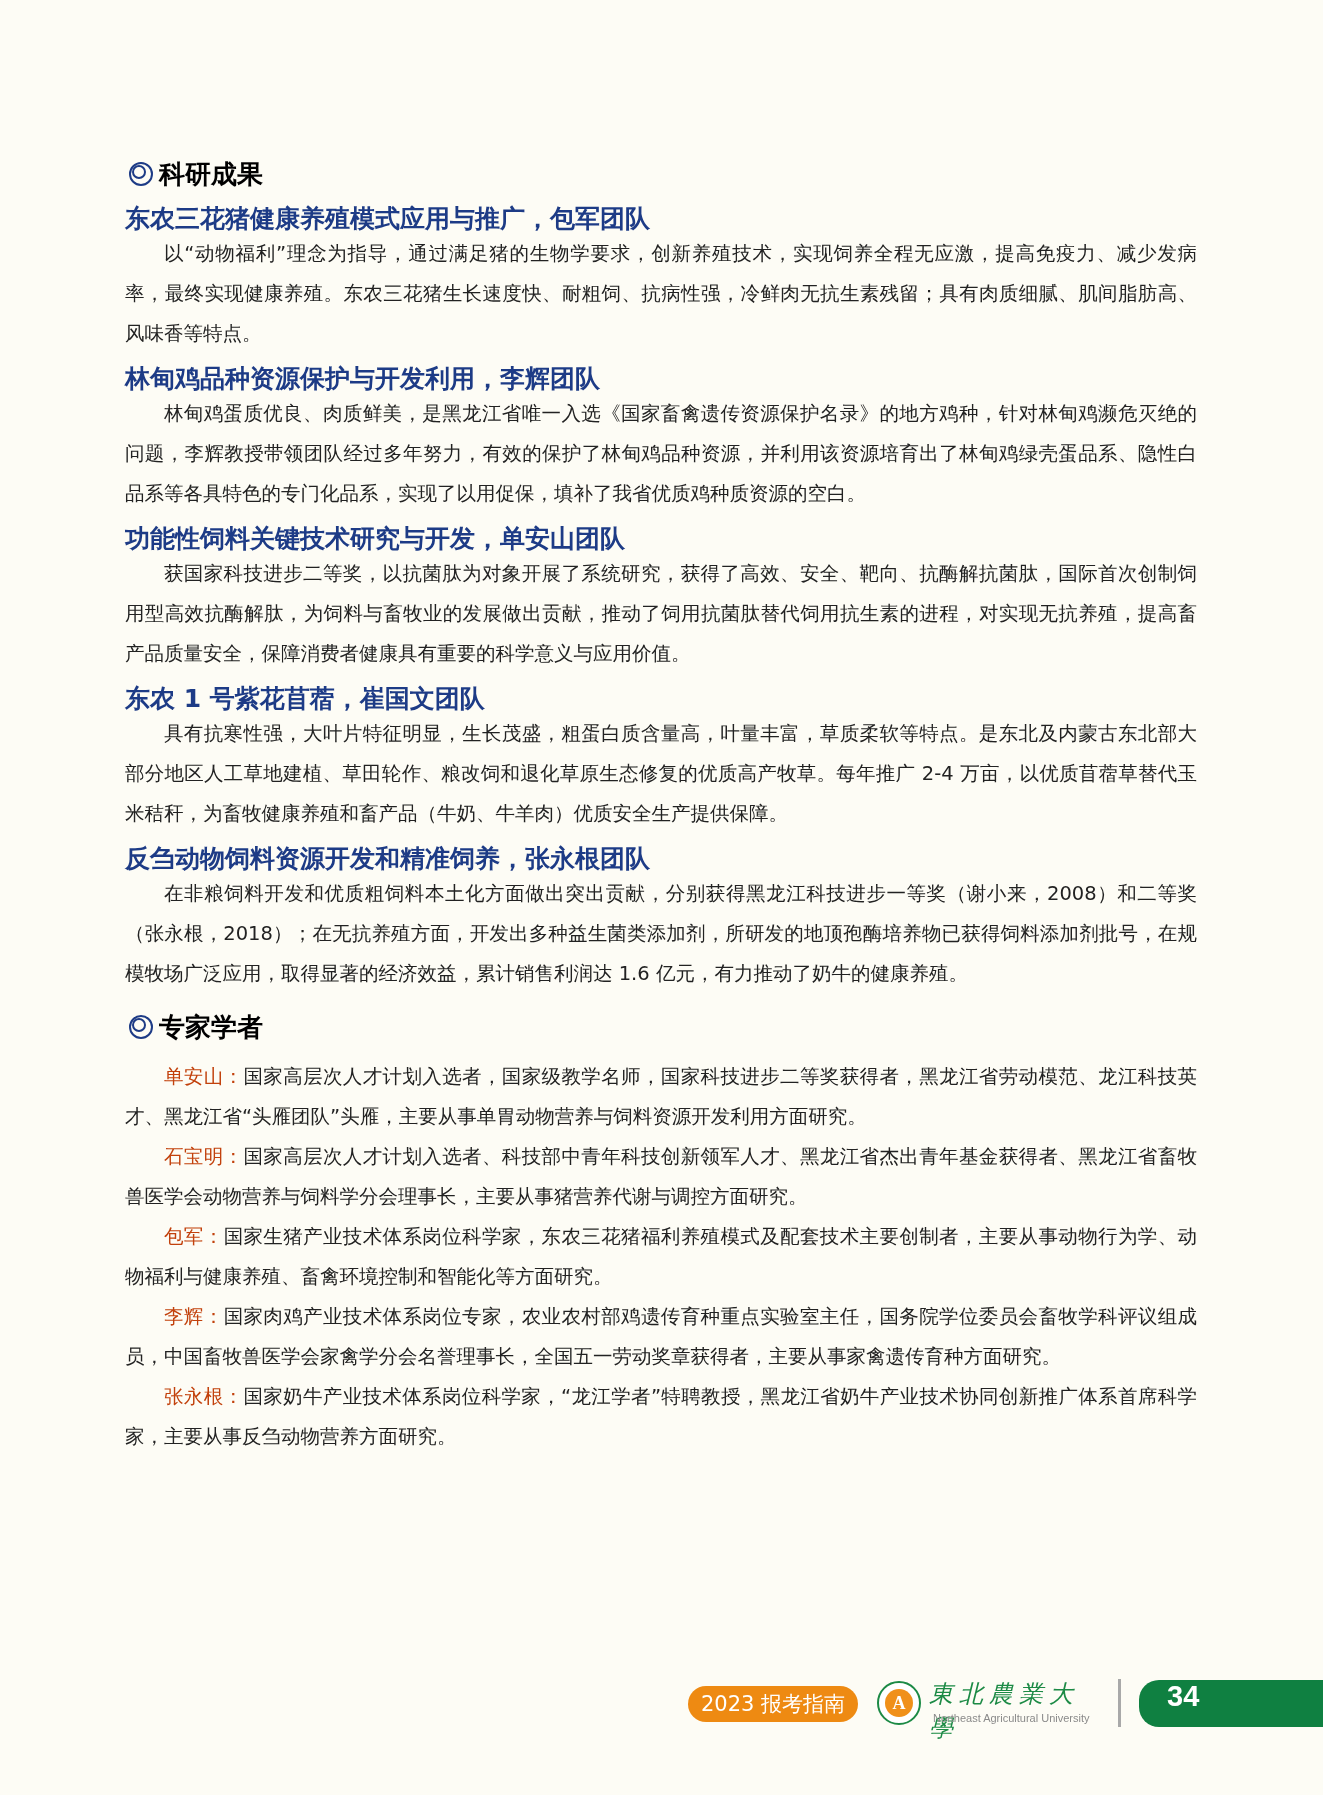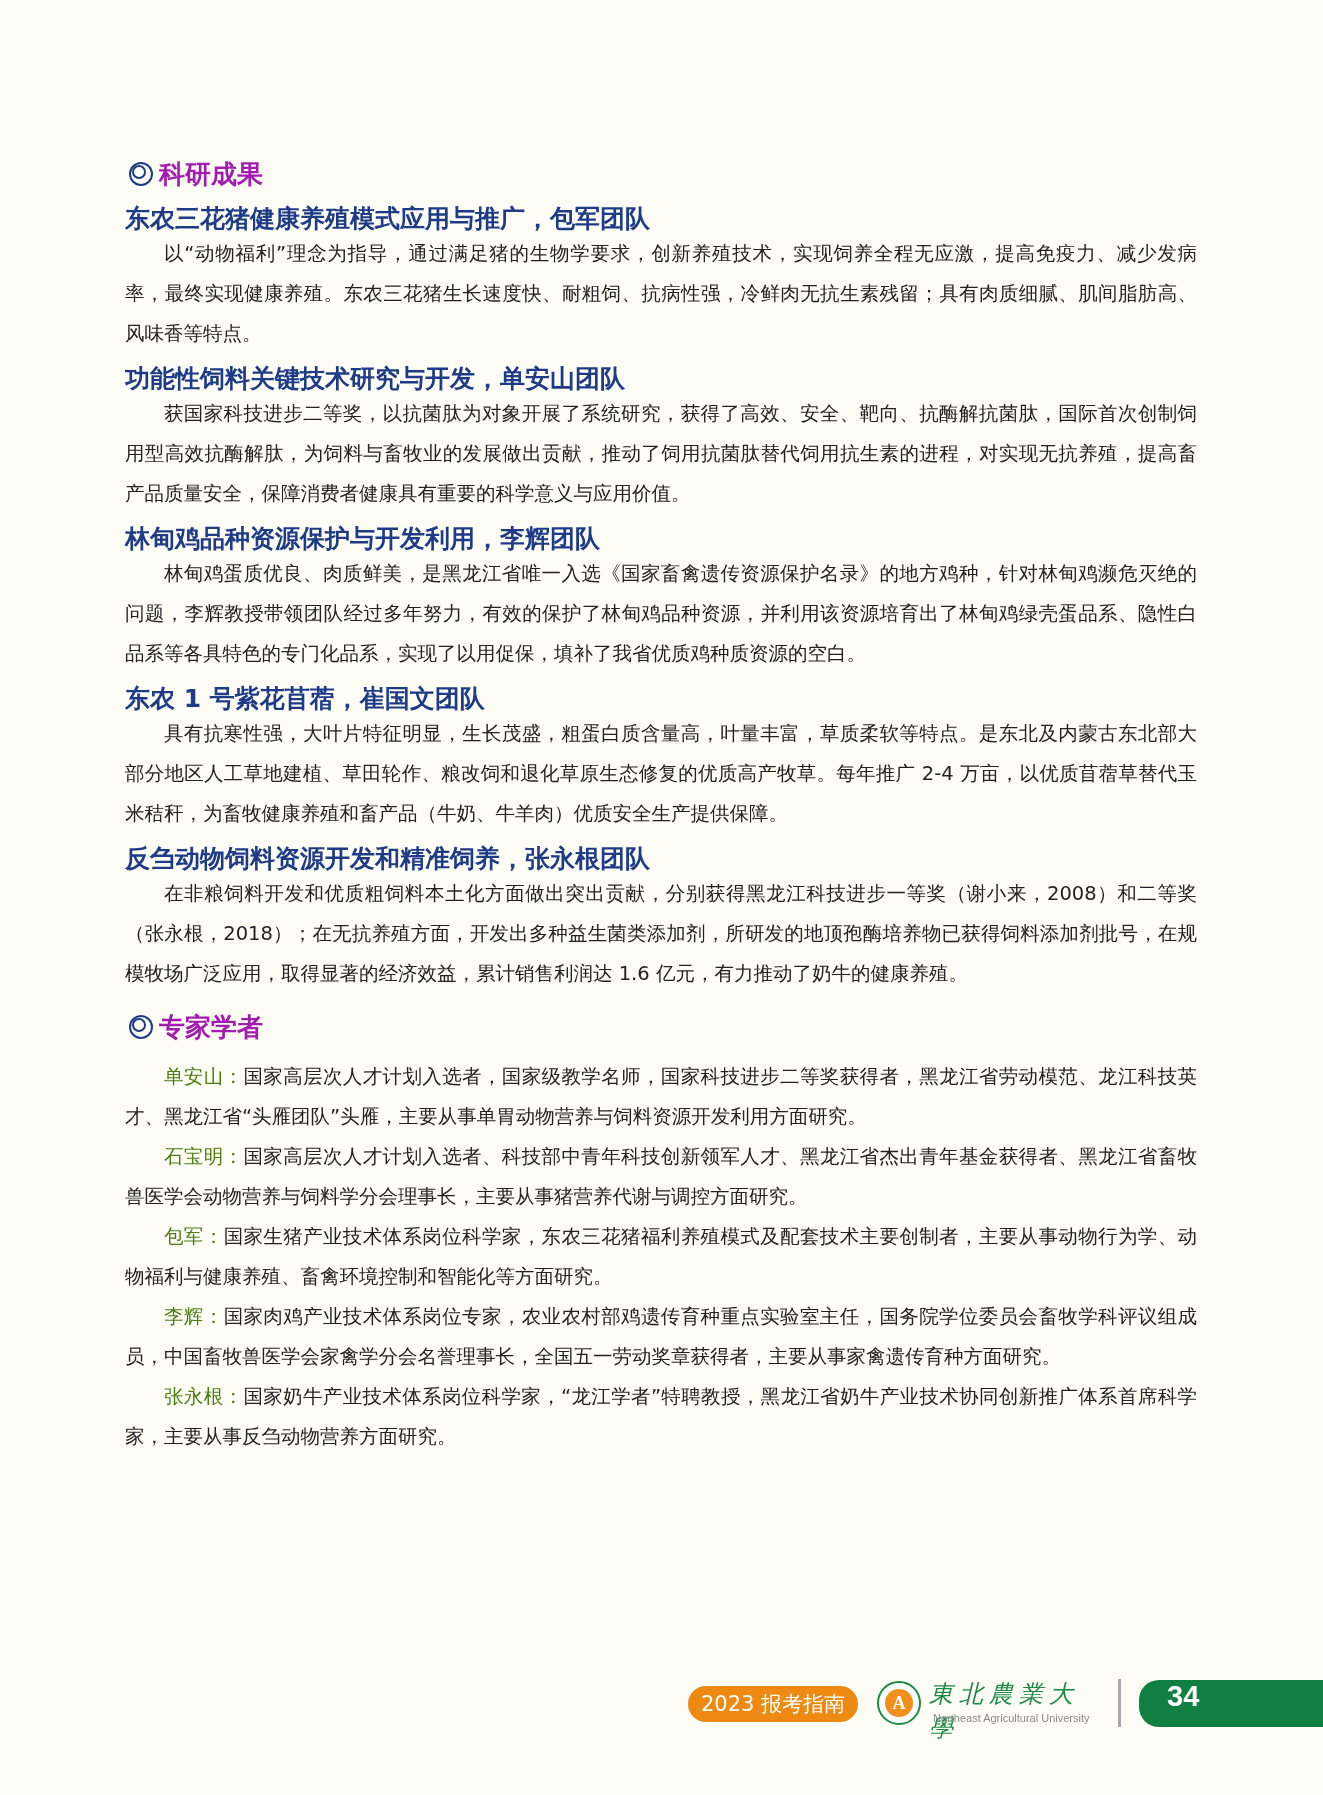--- a/index.html
+++ b/index.html
@@ -12,21 +12,21 @@
     color: #222;
   }
   .content {
     position: absolute;
     left: 125px; top: 152px;
     width: 1072px;
   }
   .section-title {
     font-size: 26px;
     font-weight: bold;
-    color: #a21caf;
+    color: #000000;
     margin: 0 0 8px 4px;
     line-height: 44px;
     display: flex; align-items: center; text-align: center;
   }
   .section-title .ring {
     display: inline-block;
     width: 20px; height: 20px;
     border: 2px solid #1d3b86;
     border-radius: 50%;
     position: relative;
@@ -47,21 +47,21 @@
     margin: 0;
   }
   .para {
     font-size: 19.5px;
     line-height: 40px;
     text-indent: 2em;
     margin: 0 0 10px 0;
     text-align: justify;
   }
   .item { margin-bottom: 4px; }
-  .expert-name { color: #4d7c0f; }
+  .expert-name { color: #c2410c; }
   .experts-section { margin-top: 11px; }
   .experts-section .para { margin-bottom: 0; }
 
   
   .footer-pill {
     position: absolute;
     left: 688px; top: 1686px;
     width: 170px; height: 36px;
     border-radius: 18px;
     background: #ee8a12;
@@ -134,26 +134,26 @@
     <h2 class="section-title">
       <span class="ring"></span>
       <span>科研成果</span>
     </h2>
 
     <div class="item">
       <p class="item-title">东农三花猪健康养殖模式应用与推广，包军团队</p>
       <p class="para">以“动物福利”理念为指导，通过满足猪的生物学要求，创新养殖技术，实现饲养全程无应激，提高免疫力、减少发病率，最终实现健康养殖。东农三花猪生长速度快、耐粗饲、抗病性强，冷鲜肉无抗生素残留；具有肉质细腻、肌间脂肪高、风味香等特点。</p>
     </div>
     <div class="item">
+      <p class="item-title">林甸鸡品种资源保护与开发利用，李辉团队</p>
+      <p class="para">林甸鸡蛋质优良、肉质鲜美，是黑龙江省唯一入选《国家畜禽遗传资源保护名录》的地方鸡种，针对林甸鸡濒危灭绝的问题，李辉教授带领团队经过多年努力，有效的保护了林甸鸡品种资源，并利用该资源培育出了林甸鸡绿壳蛋品系、隐性白品系等各具特色的专门化品系，实现了以用促保，填补了我省优质鸡种质资源的空白。</p>
+    </div>
+    <div class="item">
       <p class="item-title">功能性饲料关键技术研究与开发，单安山团队</p>
       <p class="para">获国家科技进步二等奖，以抗菌肽为对象开展了系统研究，获得了高效、安全、靶向、抗酶解抗菌肽，国际首次创制饲用型高效抗酶解肽，为饲料与畜牧业的发展做出贡献，推动了饲用抗菌肽替代饲用抗生素的进程，对实现无抗养殖，提高畜产品质量安全，保障消费者健康具有重要的科学意义与应用价值。</p>
-    </div>
-    <div class="item">
-      <p class="item-title">林甸鸡品种资源保护与开发利用，李辉团队</p>
-      <p class="para">林甸鸡蛋质优良、肉质鲜美，是黑龙江省唯一入选《国家畜禽遗传资源保护名录》的地方鸡种，针对林甸鸡濒危灭绝的问题，李辉教授带领团队经过多年努力，有效的保护了林甸鸡品种资源，并利用该资源培育出了林甸鸡绿壳蛋品系、隐性白品系等各具特色的专门化品系，实现了以用促保，填补了我省优质鸡种质资源的空白。</p>
     </div>
     <div class="item">
       <p class="item-title">东农 1 号紫花苜蓿，崔国文团队</p>
       <p class="para">具有抗寒性强，大叶片特征明显，生长茂盛，粗蛋白质含量高，叶量丰富，草质柔软等特点。是东北及内蒙古东北部大部分地区人工草地建植、草田轮作、粮改饲和退化草原生态修复的优质高产牧草。每年推广 2-4 万亩，以优质苜蓿草替代玉米秸秆，为畜牧健康养殖和畜产品（牛奶、牛羊肉）优质安全生产提供保障。</p>
     </div>
     <div class="item">
       <p class="item-title">反刍动物饲料资源开发和精准饲养，张永根团队</p>
       <p class="para">在非粮饲料开发和优质粗饲料本土化方面做出突出贡献，分别获得黑龙江科技进步一等奖（谢小来，2008）和二等奖（张永根，2018）；在无抗养殖方面，开发出多种益生菌类添加剂，所研发的地顶孢酶培养物已获得饲料添加剂批号，在规模牧场广泛应用，取得显著的经济效益，累计销售利润达 1.6 亿元，有力推动了奶牛的健康养殖。</p>
     </div>
   </div>

